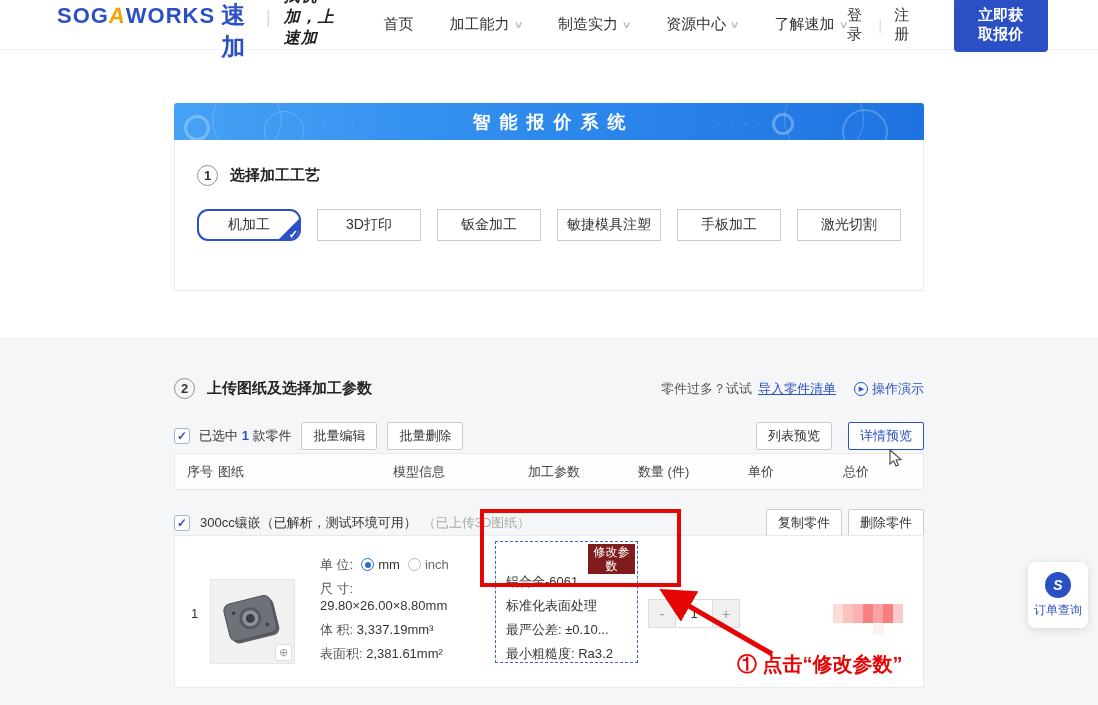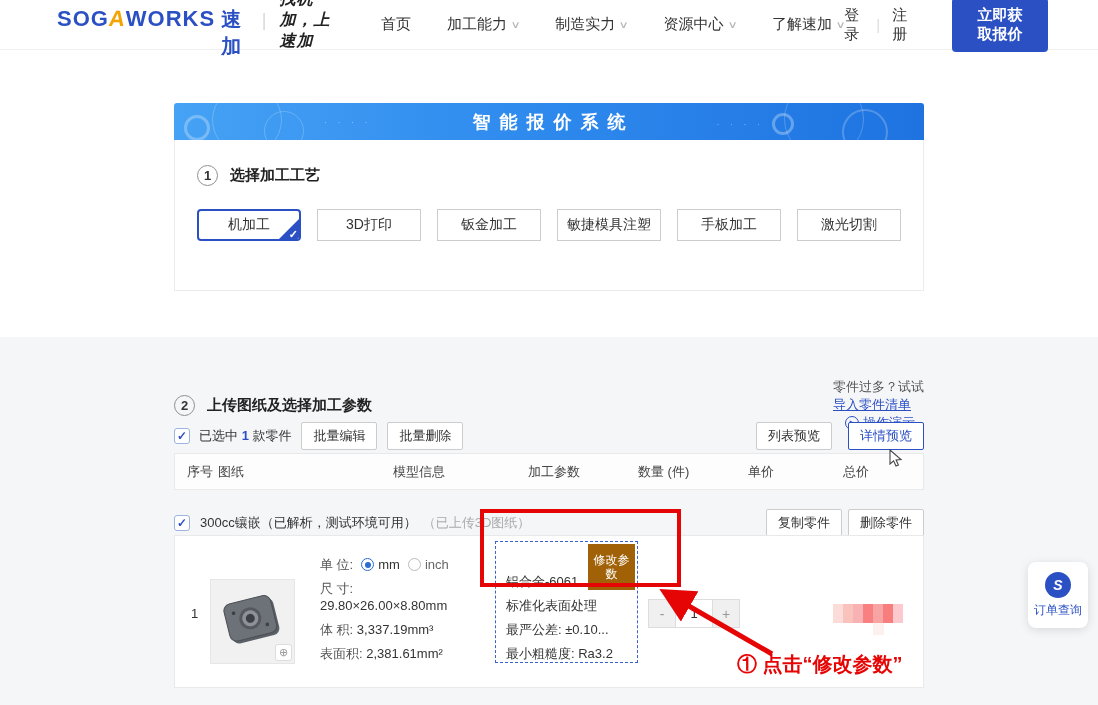--- a/index.html
+++ b/index.html
@@ -7,21 +7,21 @@
   .page { position:relative; width:1098px; height:705px; background:#fff; overflow:hidden;
           font-family:"Liberation Sans", sans-serif; color:#333; }
   .gray-band { position:absolute; left:0; top:337px; width:1098px; height:368px; background:#f5f6f8; }
 
   
   .topbar { position:absolute; left:0; top:0; width:1098px; height:50px; background:#fff;
             border-bottom:1px solid #f0f0f0; display:flex; align-items:center; padding:0 50px 0 57px; z-index:5; }
   .logo { display:flex; align-items:baseline; font-weight:bold; font-size:22px; letter-spacing:1px; }
   .logo .sog, .logo .works { color:#2b50c4; }
   .logo .a-mark { color:#f5a300; font-style:normal; transform:skewX(-8deg); display:inline-block; }
-  .logo .cn { color:#2b50c4; font-size:20px; margin-left:6px; letter-spacing:2px; }
+  .logo .cn { color:#2b50c4; font-size:24px; margin-left:6px; letter-spacing:2px; }
   .tagline-wrap { display:flex; align-items:center; margin-left:14px; }
   .tagline-divider { color:#d8d8d8; font-size:18px; margin-right:12px; font-weight:normal; }
   .tagline { font-family:"DejaVu Serif", serif; font-style:italic; font-weight:bold; font-size:16px; color:#222; }
   .nav { display:flex; gap:36px; margin-left:36px; font-size:15px; color:#333; }
   .nav-item { display:flex; align-items:center; gap:5px; cursor:pointer; white-space:nowrap; }
   .caret { color:#b7b7b7; font-size:10px; transform:scaleX(1.4); }
   .auth { margin-left:auto; display:flex; align-items:center; font-size:15px; }
   .auth .link { color:#333; cursor:pointer; }
   .auth .sep { color:#ddd; margin:0 12px; }
   .cta-btn { margin-left:40px; background:#2b50c4; color:#fff; font-size:15px; font-weight:bold;
@@ -42,28 +42,28 @@
   .deco.d6 { width:22px; height:22px; right:130px; top:10px; border-width:3px; border-color:rgba(255,255,255,.3); }
   .deco-dots { position:absolute; color:rgba(255,255,255,.45); font-size:9px; letter-spacing:4px; }
   .card-body { background:#fff; border:1px solid #ececec; border-top:none; height:151px; padding:25px 22px 0 22px; }
   .step-row { display:flex; align-items:center; gap:12px; }
   .step-circle { width:21px; height:21px; border:1px solid #8f8f8f; border-radius:50%; display:flex;
                  align-items:center; justify-content:center; font-size:13px; font-weight:bold; color:#333; flex:none; }
   .step-title { font-size:15px; font-weight:bold; color:#222; }
   .tabs { display:flex; gap:16px; margin-top:23px; }
   .tab { position:relative; width:104px; height:32px; border:1px solid #ccc; background:#fff; font-size:14px;
          color:#333; display:flex; align-items:center; justify-content:center; cursor:pointer; overflow:hidden; }
-  .tab.selected { border:2px solid #2b50c4; border-radius:4px; }
+  .tab.selected { border:2px solid #2b50c4; border-radius:11px; }
   .tab.selected .corner { position:absolute; right:0; bottom:0; width:0; height:0;
          border-left:20px solid transparent; border-bottom:20px solid #2b50c4; }
   .tab.selected .corner-check { position:absolute; right:1px; bottom:-2px; color:#fff; font-size:11px; font-weight:bold; }
 
   
   .sec2-head { position:absolute; left:174px; top:378px; width:750px; display:flex; align-items:center; }
-  .sec2-right { margin-left:auto; display:flex; align-items:flex-start; font-size:13px; color:#555;flex-direction:column; }
+  .sec2-right { margin-left:auto; display:flex; align-items:center; gap:6px; font-size:13px; color:#555; }
   .import-link { color:#2b50c4; text-decoration:underline; cursor:pointer; }
   .demo-wrap { display:flex; align-items:center; gap:4px; margin-left:12px; color:#2b50c4; cursor:pointer; }
   .play-circle { width:14px; height:14px; border:1px solid #2b50c4; border-radius:50%; display:flex;
                  align-items:center; justify-content:center; font-size:7px; color:#2b50c4; padding-left:1px; }
 
   .controls-row { position:absolute; left:174px; top:422px; width:750px; display:flex; align-items:center; }
   .checkbox { width:16px; height:16px; border:1px solid #9fb3e0; border-radius:3px; background:#fff;
               display:flex; align-items:center; justify-content:center; color:#2b50c4; font-size:12px; font-weight:bold; cursor:pointer; flex:none; }
   .sel-text { font-size:13px; color:#333; margin-left:9px; }
   .sel-count { color:#2b50c4; font-weight:bold; }
@@ -90,22 +90,22 @@
              border-radius:3px; font-size:11px; color:#999; display:flex; align-items:center; justify-content:center; cursor:pointer; }
   .info-col { position:absolute; left:145px; top:20px; font-size:13px; color:#333; width:170px; }
   .info-row { margin-bottom:7px; line-height:17px; }
   .info-label { color:#555; }
   .radio { display:inline-block; width:13px; height:13px; border-radius:50%; border:1px solid #bbb; background:#fff;
            vertical-align:-2px; margin:0 4px 0 8px; position:relative; cursor:pointer; }
   .radio.on { border:1px solid #2b6bd4; }
   .radio.on::after { content:""; position:absolute; left:2.5px; top:2.5px; width:6px; height:6px; border-radius:50%; background:#2b6bd4; }
 
   .param-box { position:absolute; left:320px; top:5px; width:143px; height:122px; border:1px dashed #3a62c8; background:#fff; }
-  .modify-btn { position:absolute; right:2px; top:2px; width:47px; background:#a16207; color:#fff; border:none;
-                font-size:12px; line-height:14px; padding:9px 3px; text-align:center; cursor:pointer; }
+  .modify-btn { position:absolute; right:2px; top:2px; width:47px; background:#7f1d1d; color:#fff; border:none;
+                font-size:12px; line-height:14px; padding:1px 3px; text-align:center; cursor:pointer; }
   .param-list { position:absolute; left:10px; top:33px; font-size:13px; color:#333; }
   .param-item { margin-bottom:10px; line-height:14px; white-space:nowrap; }
 
   .qty { position:absolute; left:473px; top:63px; display:flex; }
   .qty .step-btn { width:28px; height:29px; background:#f0f0f0; border:1px solid #ddd; color:#999; font-size:14px; cursor:pointer; }
   .qty input { width:36px; height:29px; border:1px solid #ddd; border-left:none; border-right:none; text-align:center;
                font-size:13px; color:#333; font-family:"Liberation Sans",sans-serif; }
 
   .price-blur { position:absolute; left:658px; top:68px; display:flex; }
   .price-blur i { width:10px; height:19px; }

